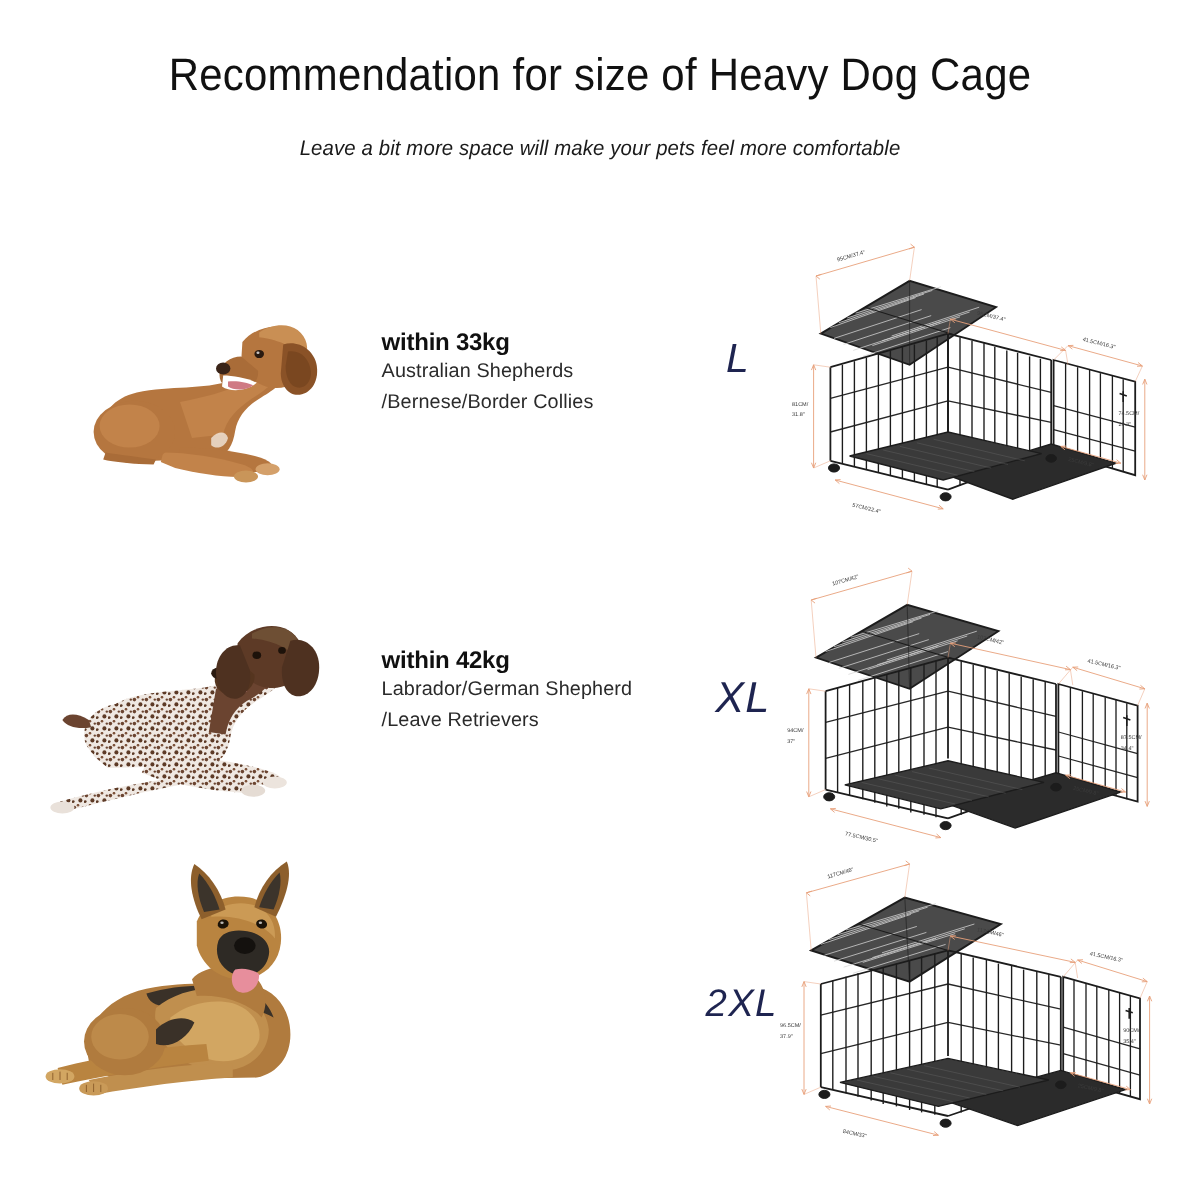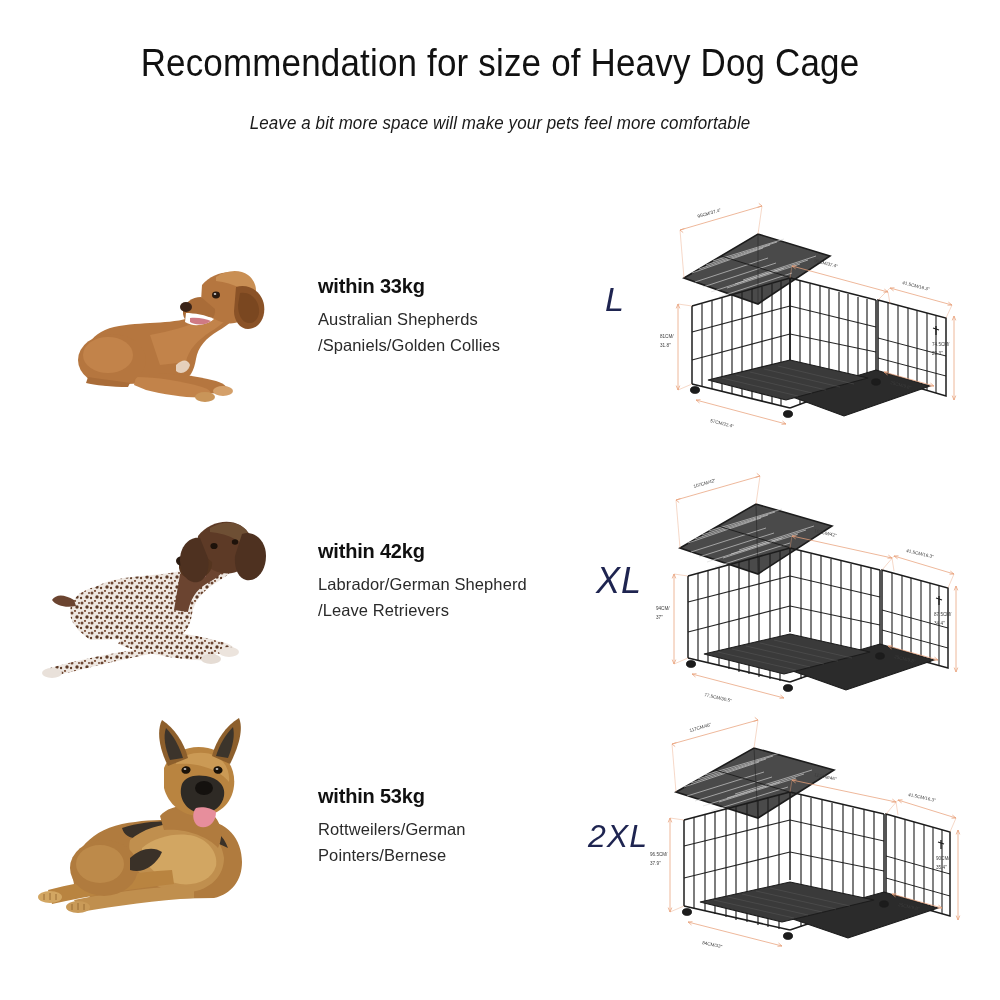--- a/index.html
+++ b/index.html
@@ -42,21 +42,20 @@
   
   .txt { position: absolute; left: 318px; }
   #txt-0 { top: 50px; }
   #txt-1 { top: 60px; }
   #txt-2 { top: 85px; }
   .weight {
     font-size: 20px; font-weight: bold; color: #101010;
     letter-spacing: -0.2px; white-space: nowrap; line-height: 1.1;
   }
   .breeds {
-    margin-top: 10px;
     font-size: 16.5px; font-weight: 400; color: #2a2a2a;
     line-height: 1.55; letter-spacing: 0.1px; white-space: nowrap;
   }
 
   
   .badge {
     position: absolute;
     font-style: italic; font-weight: 400;
     color: #1e2450; letter-spacing: 1px;
   }
@@ -123,21 +122,21 @@
 
           <path d="M146 140 C152 134 158 134 160 140 C158 148 150 150 146 146 Z" fill="#f1e7dc" opacity="0.8"></path>
         </g>
       </svg>
     </div>
 
     <div class="txt" id="txt-0">
       <div class="weight">within 33kg</div>
       <div class="breeds">
         <div>Australian Shepherds</div>
-        <div>/Spaniels/Golden Collies</div>
+        <div>/Bernese/Border Collies</div>
       </div>
     </div>
 
     <div class="badge" id="badge-0">L</div>
 
     <div class="cage-wrap" id="cage-0">
       <svg class="cage-svg" viewBox="0 0 300 230">
         <g stroke="#1c1c1c" fill="none">
 
           <g stroke-width="1.6">
@@ -574,27 +573,20 @@
           </g>
 
           <ellipse cx="86" cy="160" rx="34" ry="28" fill="#b07b3e"></ellipse>
           <ellipse cx="82" cy="156" rx="24" ry="19" fill="#bd8a4a"></ellipse>
 
           <path d="M112 150 C122 140 136 138 144 144 C138 158 124 166 112 162 Z" fill="#3a3128"></path>
         </g>
       </svg>
     </div>
 
-    <div class="txt" id="txt-2">
-      <div class="weight">within 53kg</div>
-      <div class="breeds">
-        <div>Rottweilers/German</div>
-        <div>Pointers/Bernese</div>
-      </div>
-    </div>
 
     <div class="badge" id="badge-2">2XL</div>
 
     <div class="cage-wrap" id="cage-2">
       <svg class="cage-svg" viewBox="0 0 300 230">
         <g stroke="#1c1c1c" fill="none">
           <g stroke-width="1.6">
             <path d="M14 74 L92 30 L172 52 L96 100 Z" fill="#4a4a4a" stroke="#1c1c1c"></path>
           </g>
           <g stroke="#d8d8d8" stroke-width="0.7" opacity="0.9">

